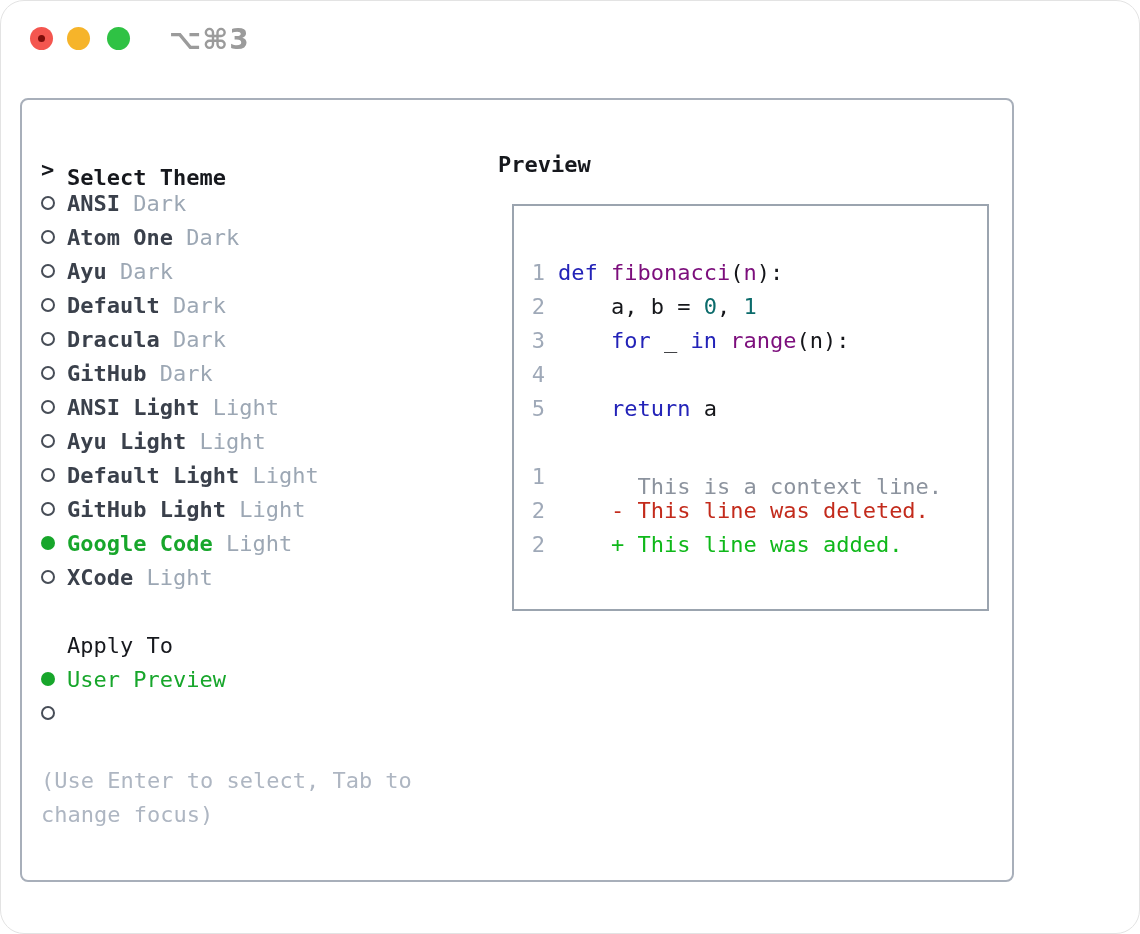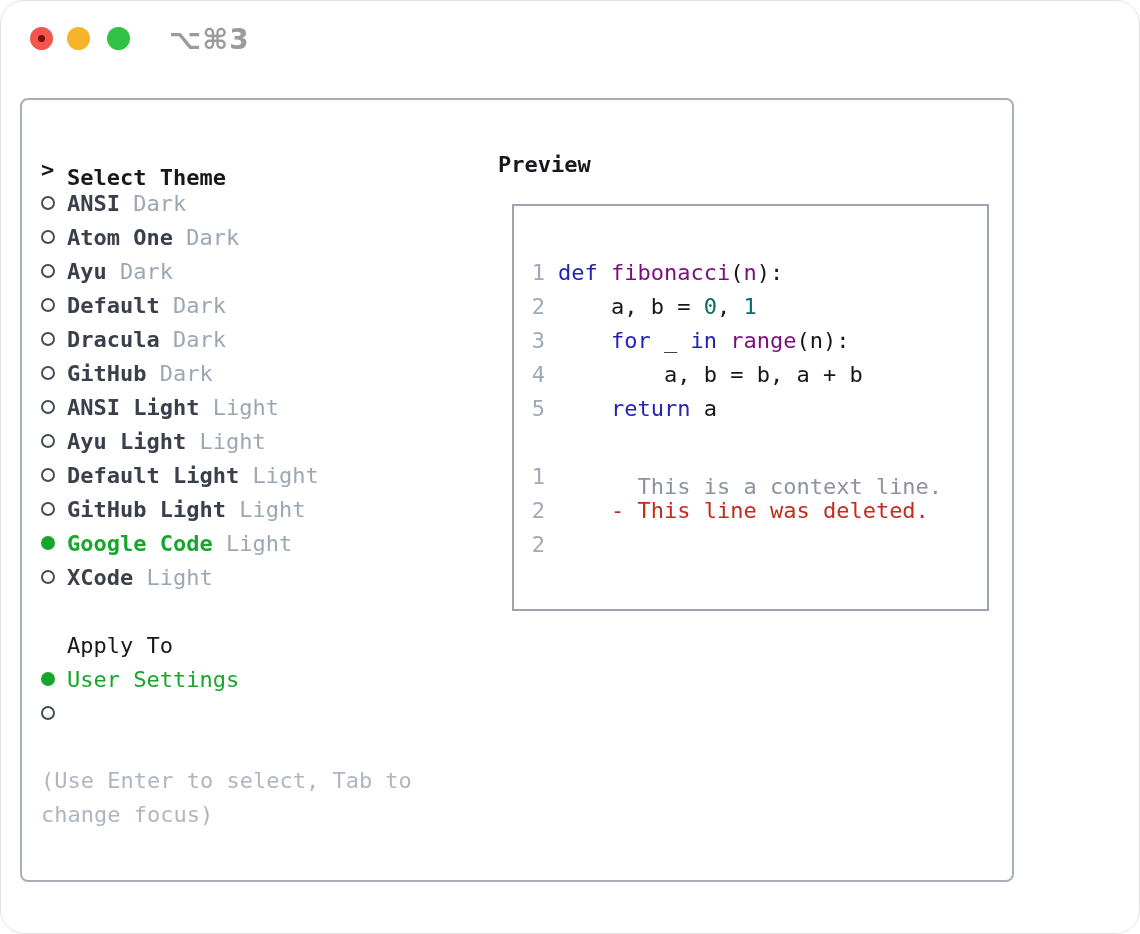--- a/index.html
+++ b/index.html
@@ -82,34 +82,34 @@
           <div class="row"><span class="bullet-slot"><span class="bullet"></span></span><span class="theme-name">Default Light</span><span class="theme-variant"> Light</span></div>
           <div class="row"><span class="bullet-slot"><span class="bullet"></span></span><span class="theme-name">GitHub Light</span><span class="theme-variant"> Light</span></div>
           <div class="row"><span class="bullet-slot"><span class="bullet filled"></span></span><span class="theme-name" style="color: rgb(23, 166, 43);">Google Code</span><span class="theme-variant"> Light</span></div>
           <div class="row"><span class="bullet-slot"><span class="bullet"></span></span><span class="theme-name">XCode</span><span class="theme-variant"> Light</span></div>
         </div>
       <div class="row"></div>
       <div class="row">
         <span class="bullet-slot"></span><span class="apply-title">Apply To</span>
       </div>
       <div id="apply-list">
-          <div class="row"><span class="bullet-slot"><span class="bullet filled"></span></span><span class="option-label" style="color: rgb(23, 166, 43);">User Settings</span></div>
+          <div class="row"><span class="bullet-slot"><span class="bullet filled"></span></span><span class="option-label" style="color: rgb(23, 166, 43);">User Preview</span></div>
           <div class="row"><span class="bullet-slot"><span class="bullet"></span></span></div>
         </div>
       <div class="row"></div>
       <div class="hint">(Use Enter to select, Tab to change focus)</div>
     </div>
 
     <div class="preview-title">Preview</div>
     <div class="preview-box" id="preview-box">
         <div class="code-line"><span class="line-num">1</span><span class="tok" style="color: rgb(35, 35, 184);">def</span><span class="tok" style="color: rgb(21, 22, 26);"> </span><span class="tok" style="color: rgb(124, 14, 124);">fibonacci</span><span class="tok" style="color: rgb(21, 22, 26);">(</span><span class="tok" style="color: rgb(124, 14, 124);">n</span><span class="tok" style="color: rgb(21, 22, 26);">):</span></div>
         <div class="code-line"><span class="line-num">2</span><span class="tok" style="color: rgb(21, 22, 26);">    a, b = </span><span class="tok" style="color: rgb(11, 107, 107);">0</span><span class="tok" style="color: rgb(21, 22, 26);">, </span><span class="tok" style="color: rgb(11, 107, 107);">1</span></div>
         <div class="code-line"><span class="line-num">3</span><span class="tok" style="color: rgb(21, 22, 26);">    </span><span class="tok" style="color: rgb(35, 35, 184);">for</span><span class="tok" style="color: rgb(21, 22, 26);"> _ </span><span class="tok" style="color: rgb(35, 35, 184);">in</span><span class="tok" style="color: rgb(21, 22, 26);"> </span><span class="tok" style="color: rgb(124, 14, 124);">range</span><span class="tok" style="color: rgb(21, 22, 26);">(n):</span></div>
-        <div class="code-line"><span class="line-num">4</span><span class="tok" style="color: rgb(21, 22, 26);">        a, b = b, a + b</span></div>
+        <div class="code-line"><span class="line-num">4</span></div>
         <div class="code-line"><span class="line-num">5</span><span class="tok" style="color: rgb(21, 22, 26);">    </span><span class="tok" style="color: rgb(35, 35, 184);">return</span><span class="tok" style="color: rgb(21, 22, 26);"> a</span></div>
         <div class="code-line"><span class="line-num"></span></div>
         <div class="code-line"><span class="line-num">1</span><span class="tok" style="color: rgb(140, 147, 158); margin-top: 20px;">      This is a context line.</span></div>
         <div class="code-line"><span class="line-num">2</span><span class="tok" style="color: rgb(195, 43, 28);">    - This line was deleted.</span></div>
-        <div class="code-line"><span class="line-num">2</span></div>
+        <div class="code-line"><span class="line-num">2</span><span class="tok" style="color: rgb(15, 184, 26);">    + This line was added.</span></div>
       </div>
 
   </div>
 </div>
 
 </body></html>

